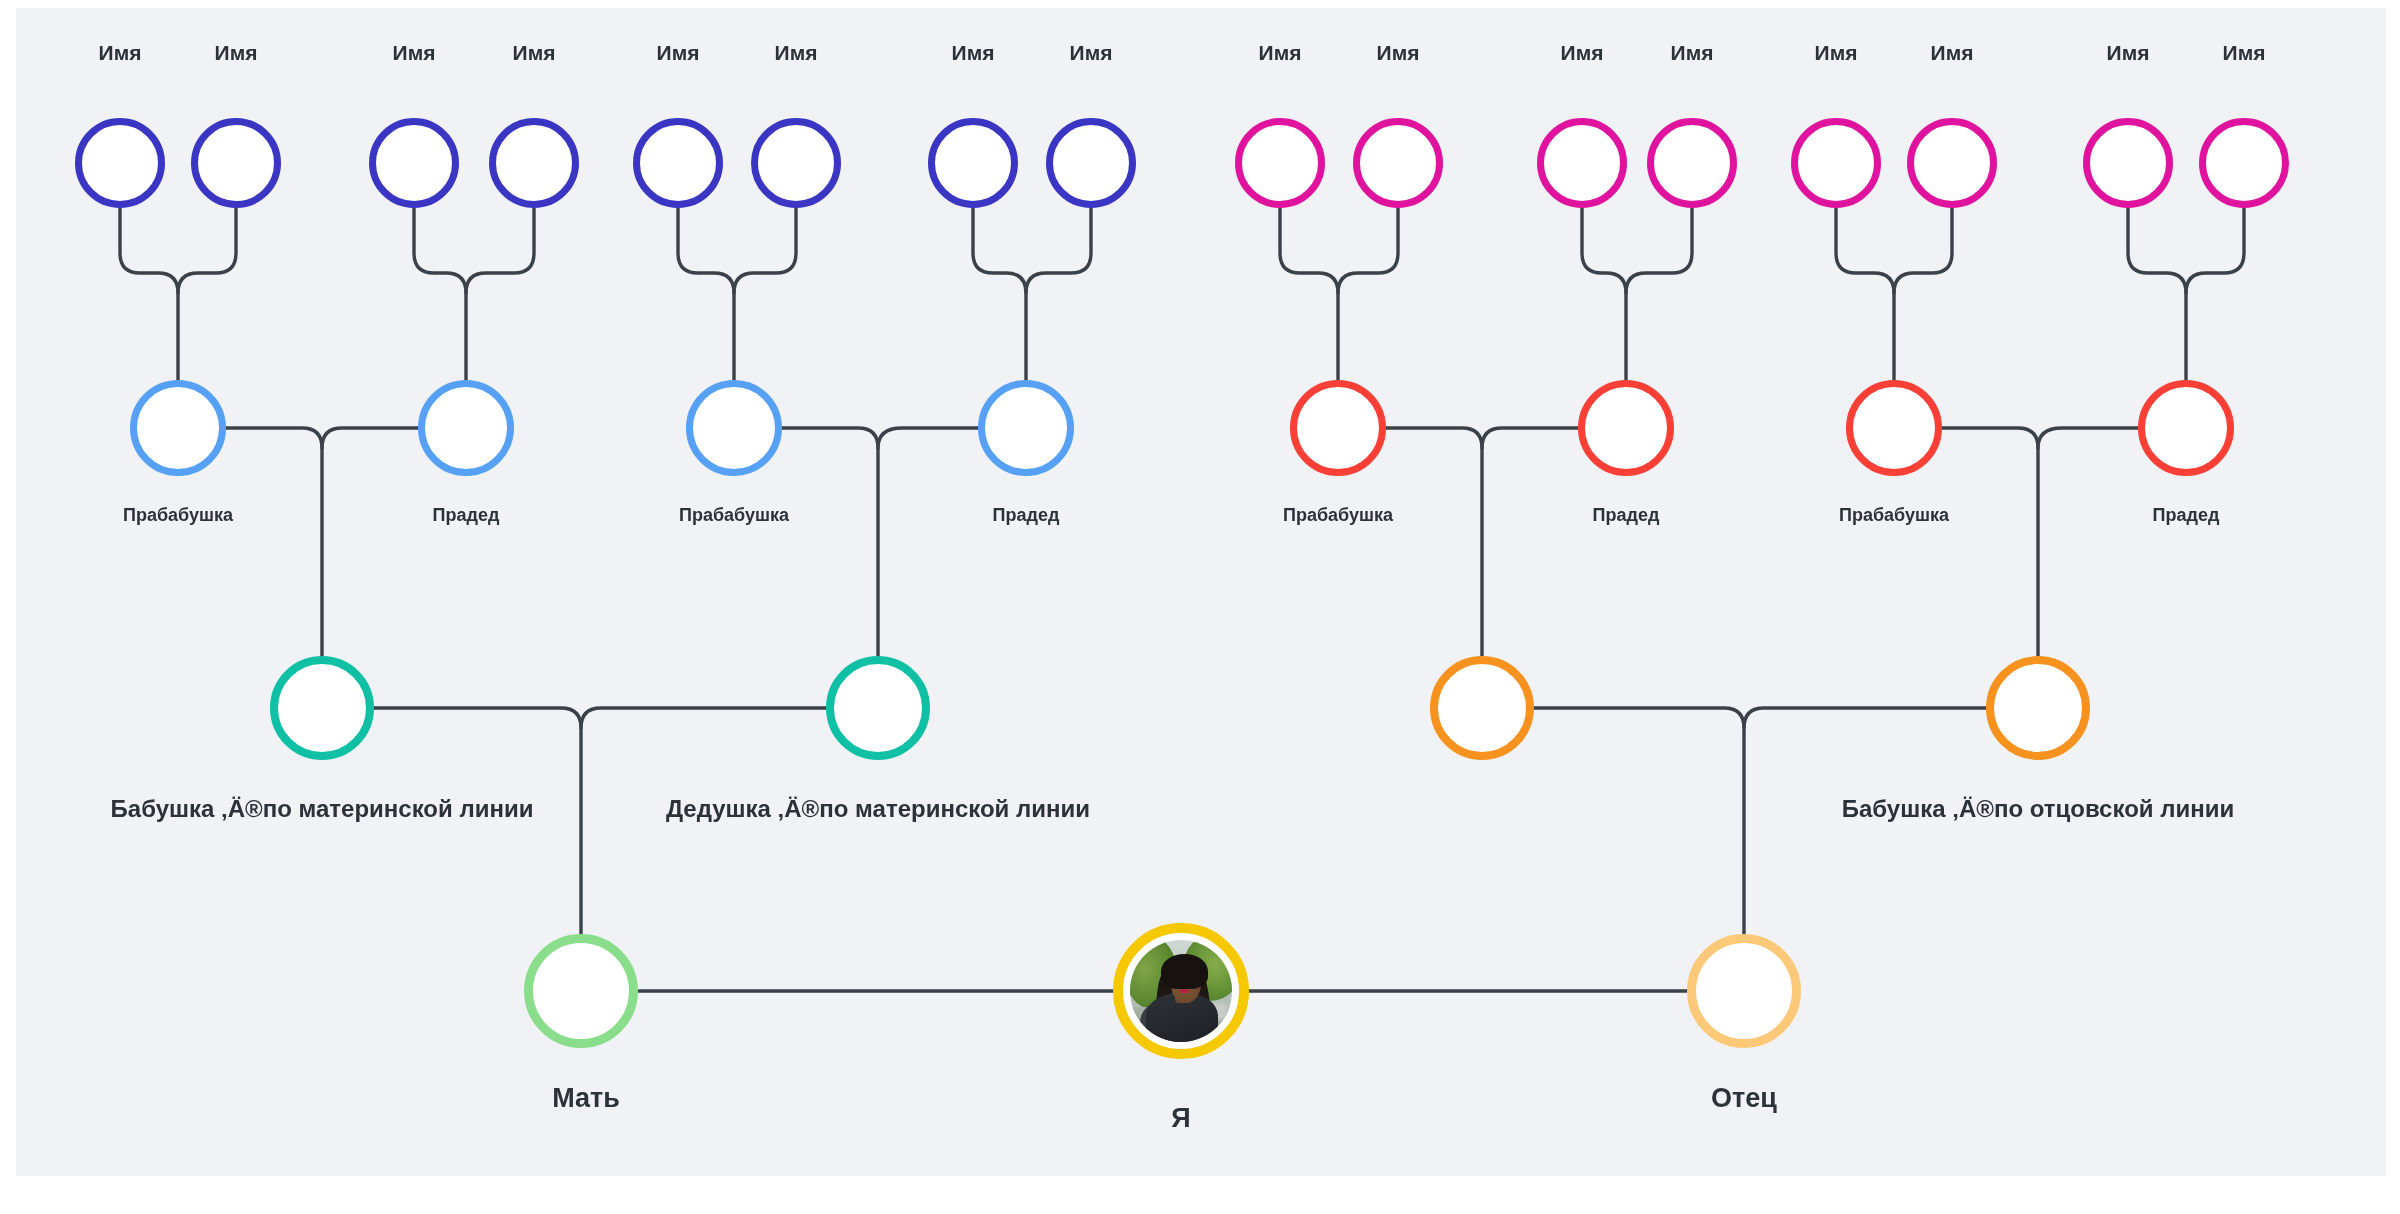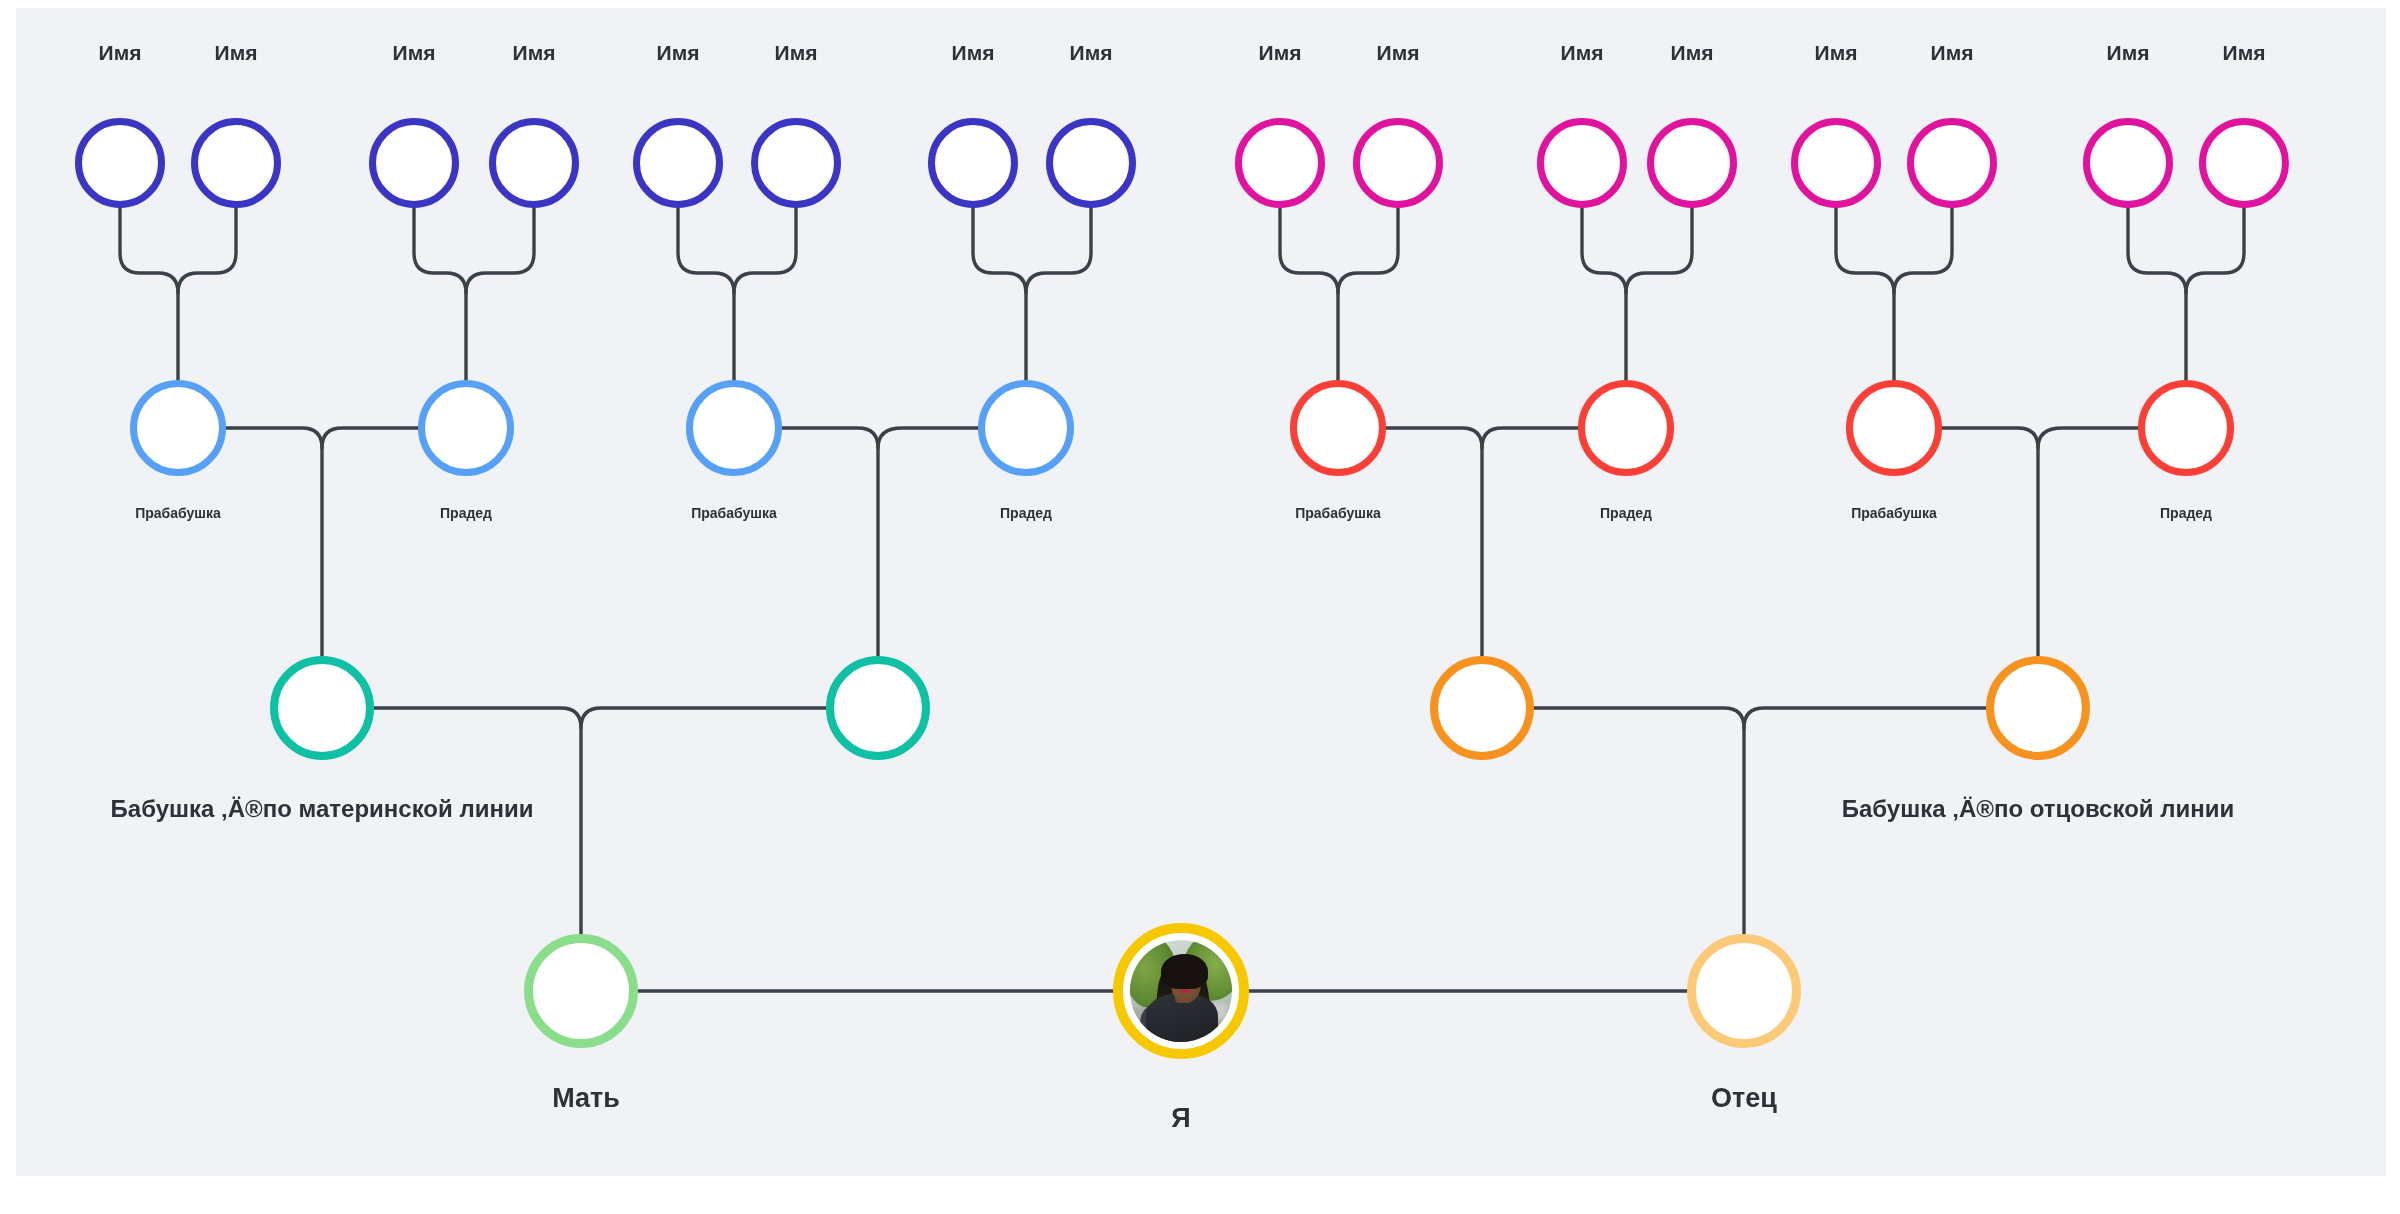--- a/index.html
+++ b/index.html
@@ -51,21 +51,21 @@
     font-weight: bold;
     white-space: nowrap;
     pointer-events: none;
   }
 
   .label-top {
     font-size: 21px;
   }
 
   .label-sm {
-    font-size: 14px;
+    font-size: 18px;
   }
 
   .label-md {
     font-size: 24px;
   }
 
   .label-lg {
     font-size: 27px;
   }
 
@@ -231,20 +231,21 @@
     <div class="node" style="left:1830px;top:372px;width:96px;height:96px;border:7px solid #f93f36;"></div>
     <div class="node-label label-sm" style="left:1728px;top:497px;width:300px;">Прабабушка</div>
 
     <div class="node" style="left:2122px;top:372px;width:96px;height:96px;border:7px solid #f93f36;"></div>
     <div class="node-label label-sm" style="left:2020px;top:497px;width:300px;">Прадед</div>
 
     <div class="node" style="left:254px;top:648px;width:104px;height:104px;border:8px solid #0fc0a4;"></div>
     <div class="node-label label-md" style="left:-44px;top:787px;width:700px;">Бабушка ‚Ä®по материнской линии</div>
 
     <div class="node" style="left:810px;top:648px;width:104px;height:104px;border:8px solid #0fc0a4;"></div>
+    <div class="node-label label-md" style="left:512px;top:787px;width:700px;">Дедушка ‚Ä®по материнской линии</div>
 
     <div class="node" style="left:1414px;top:648px;width:104px;height:104px;border:8px solid #f7921e;"></div>
 
     <div class="node" style="left:1970px;top:648px;width:104px;height:104px;border:8px solid #f7921e;"></div>
     <div class="node-label label-md" style="left:1672px;top:787px;width:700px;">Бабушка ‚Ä®по отцовской линии</div>
 
     <div class="node" style="left:508px;top:926px;width:114px;height:114px;border:9px solid #8ade8b;"></div>
     <div class="node-label label-lg" style="left:420px;top:1075px;width:300px;">Мать</div>
 
     <div class="node" style="left:1097px;top:915px;width:136px;height:136px;border:10px solid #f6c800;">

